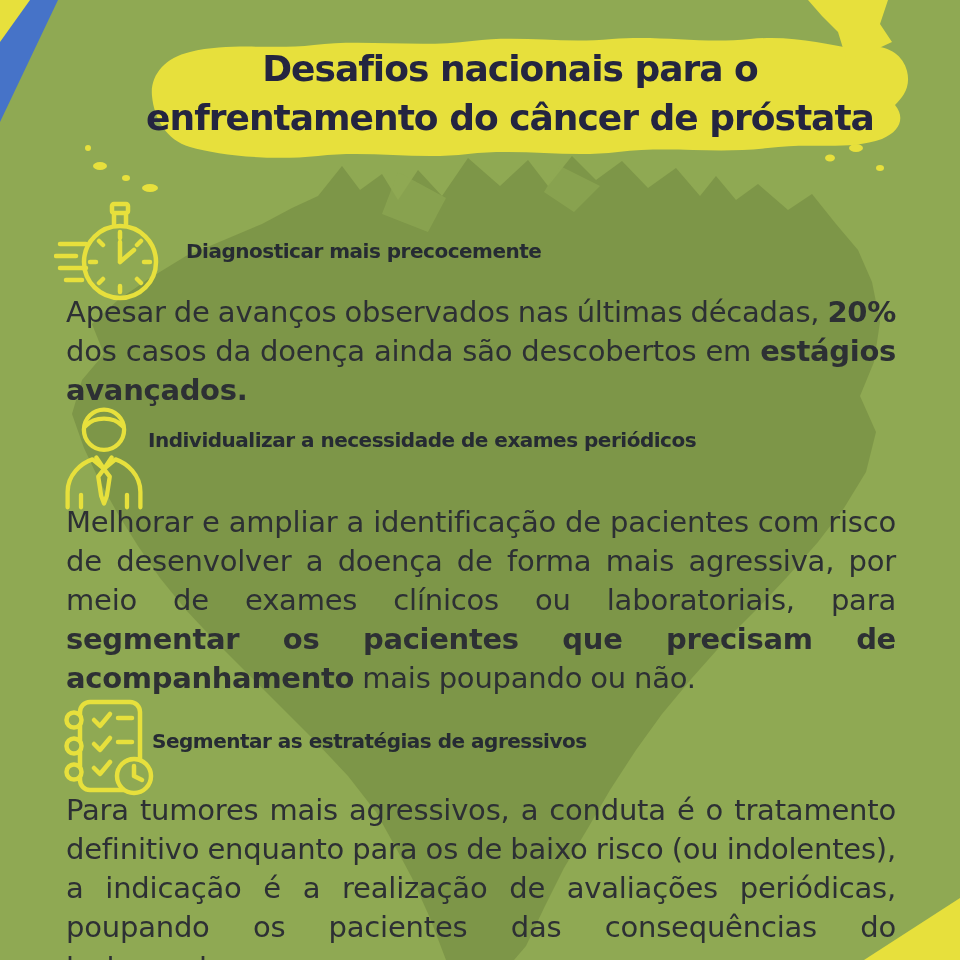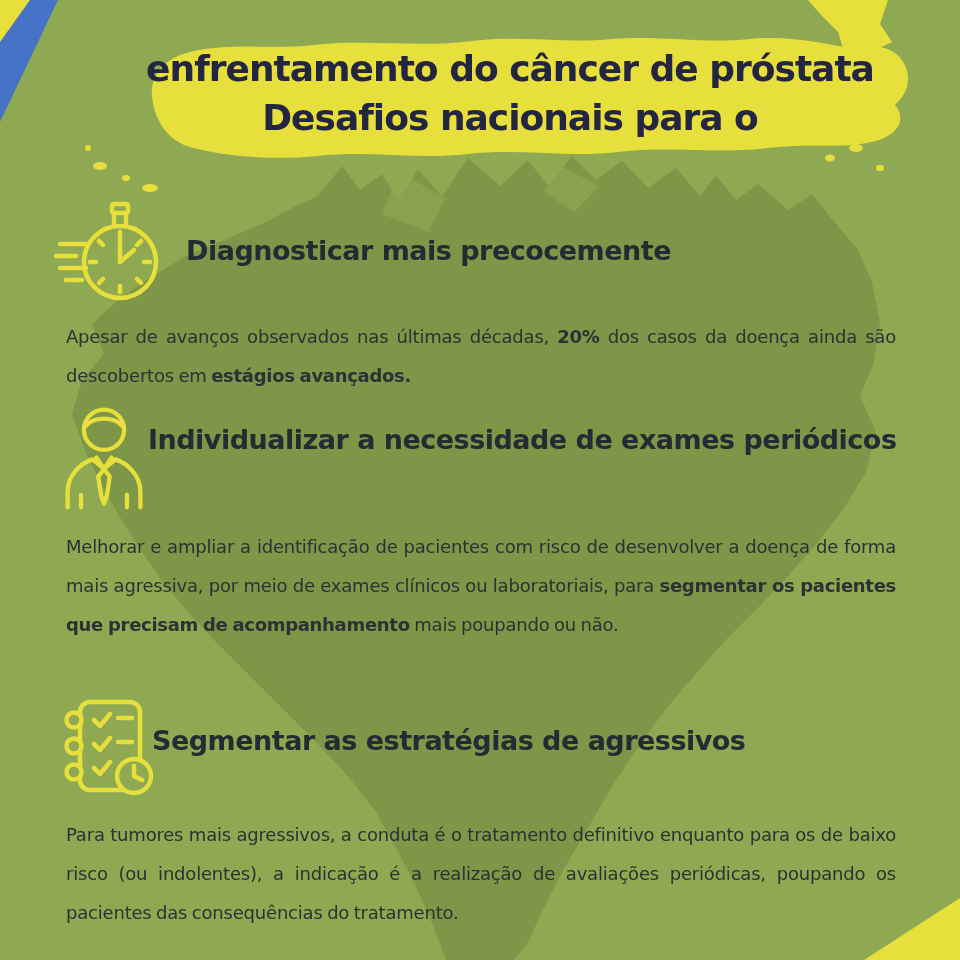--- a/index.html
+++ b/index.html
@@ -17,27 +17,27 @@
   .torn{fill:var(--bg); opacity:.65;}
   .yellow-fill{fill:var(--yellow);}
   .blue-fill{fill:var(--blue);}
   .title-wrap{
     position:absolute; left:90px; top:44px; width:840px;
     text-align:center; color:var(--title-text);
     font-weight:bold; font-size:36px; line-height:49px; letter-spacing:-1px;
   }
   .section-heading{
     position:absolute; color:var(--heading-text);
-    font-weight:bold; font-size:27px; line-height:34px; letter-spacing:-0.5px;
+    font-weight:bold; font-size:20px; line-height:34px; letter-spacing:-0.5px;
     white-space:nowrap;
   }
   .section-paragraph{
     position:absolute; left:66px; width:830px;
-    color:var(--body-text); font-size:18px; line-height:39px;
-    letter-spacing:-0.2px; word-spacing:-1px; text-align:justify;margin-top:24px;
+    color:var(--body-text); font-size:29px; line-height:39px;
+    letter-spacing:-0.2px; word-spacing:-1px; text-align:justify;
   }
   .section-paragraph b{letter-spacing:-0.3px;}
   .icon-svg{position:absolute;}
   .icon-stroke{fill:none; stroke:var(--yellow); stroke-width:4.5;
     stroke-linecap:round; stroke-linejoin:round;}
   .icon-fill-bg{fill:var(--bg); stroke:var(--yellow); stroke-width:4.5;}
 </style>
 </head>
 <body>
 
@@ -61,22 +61,22 @@
       <ellipse class="yellow-fill" cx="126" cy="178" rx="4" ry="3"></ellipse>
       <ellipse class="yellow-fill" cx="150" cy="188" rx="8" ry="4"></ellipse>
       <ellipse class="yellow-fill" cx="88" cy="148" rx="3" ry="3"></ellipse>
       <ellipse class="yellow-fill" cx="830" cy="158" rx="5" ry="3.5"></ellipse>
       <ellipse class="yellow-fill" cx="856" cy="148" rx="7" ry="4"></ellipse>
       <ellipse class="yellow-fill" cx="880" cy="168" rx="4" ry="3"></ellipse>
     </g>
   </svg>
 
   <div class="title-wrap">
+    <div>Desafios nacionais para o</div>
     <div>enfrentamento do câncer de próstata</div>
-    <div>Desafios nacionais para o</div>
   </div>
 
   <svg class="icon-svg" style="left:54px;top:196px" width="112" height="112" viewBox="0 0 112 112">
     <path class="icon-stroke" d="M6,48 h26 M2,60 h20 M6,72 h26 M12,84 h16"></path>
     <circle class="icon-stroke" cx="66" cy="66" r="36"></circle>
     <rect class="icon-stroke" x="58" y="8" width="16" height="9" rx="2"></rect>
     <path class="icon-stroke" d="M60,19 v9 M72,19 v9"></path>
     <path class="icon-stroke" d="M66,66 V46 M66,66 L80,54"></path>
     <path class="icon-stroke" d="M66,36 v6 M66,96 v-6 M36,66 h6 M96,66 h-6 M45,45 l4,4 M87,45 l-4,4 M45,87 l4,-4 M87,87 l-4,-4"></path>
   </svg>

